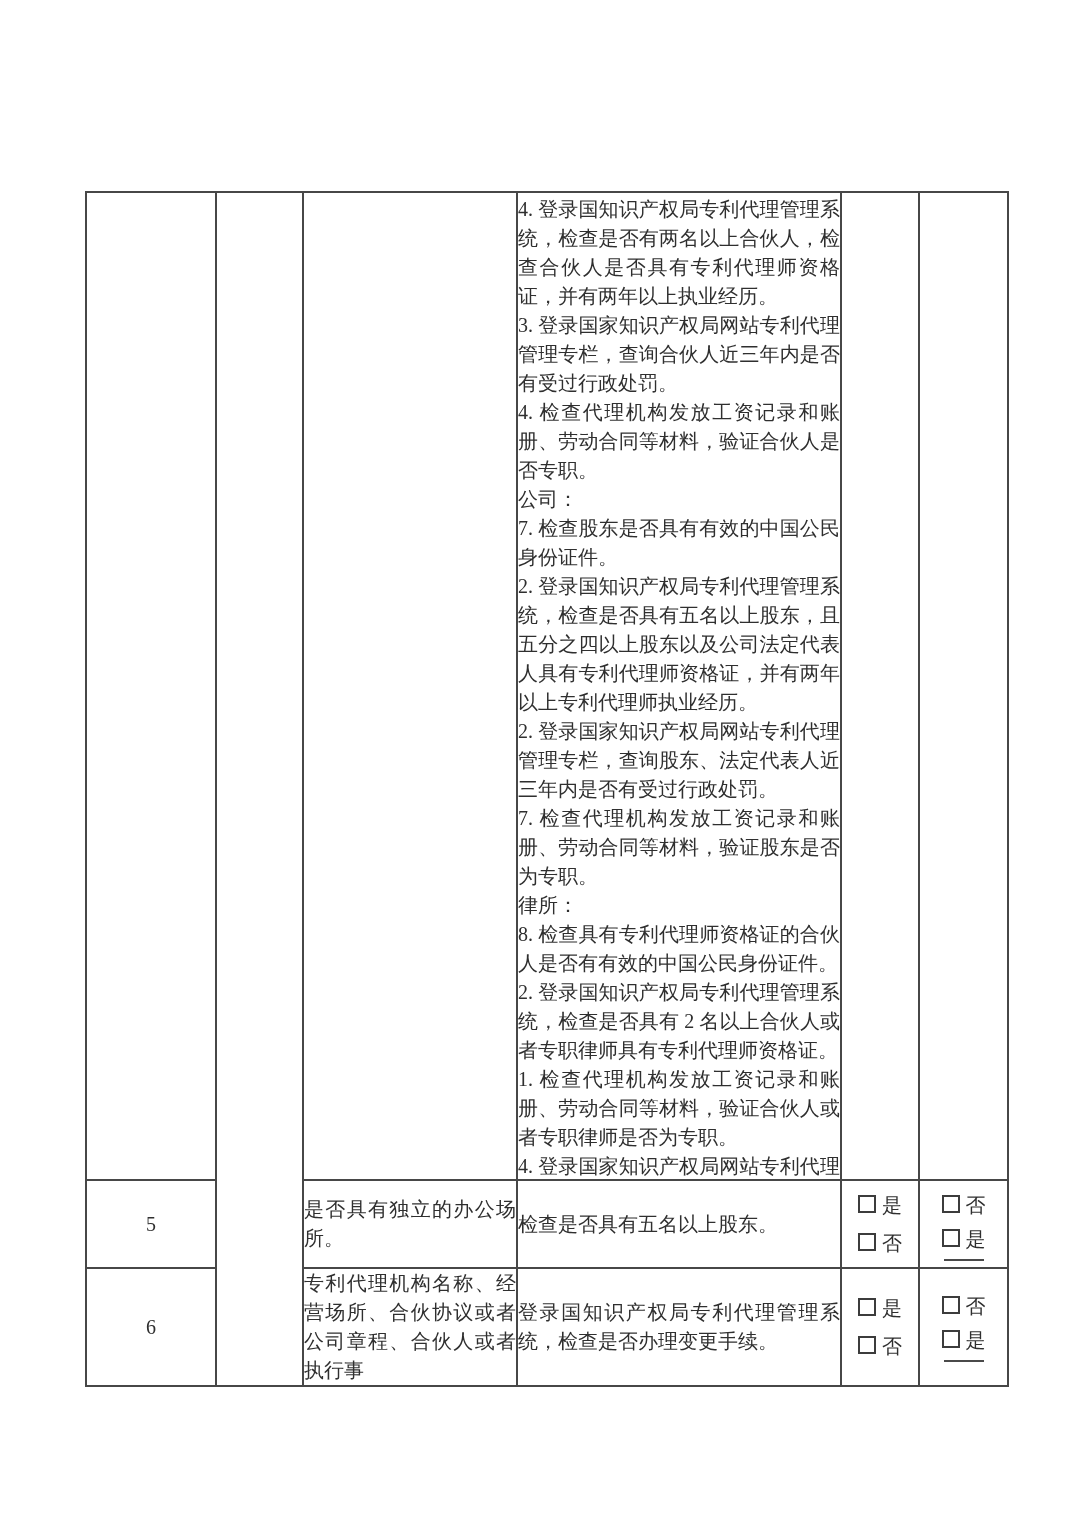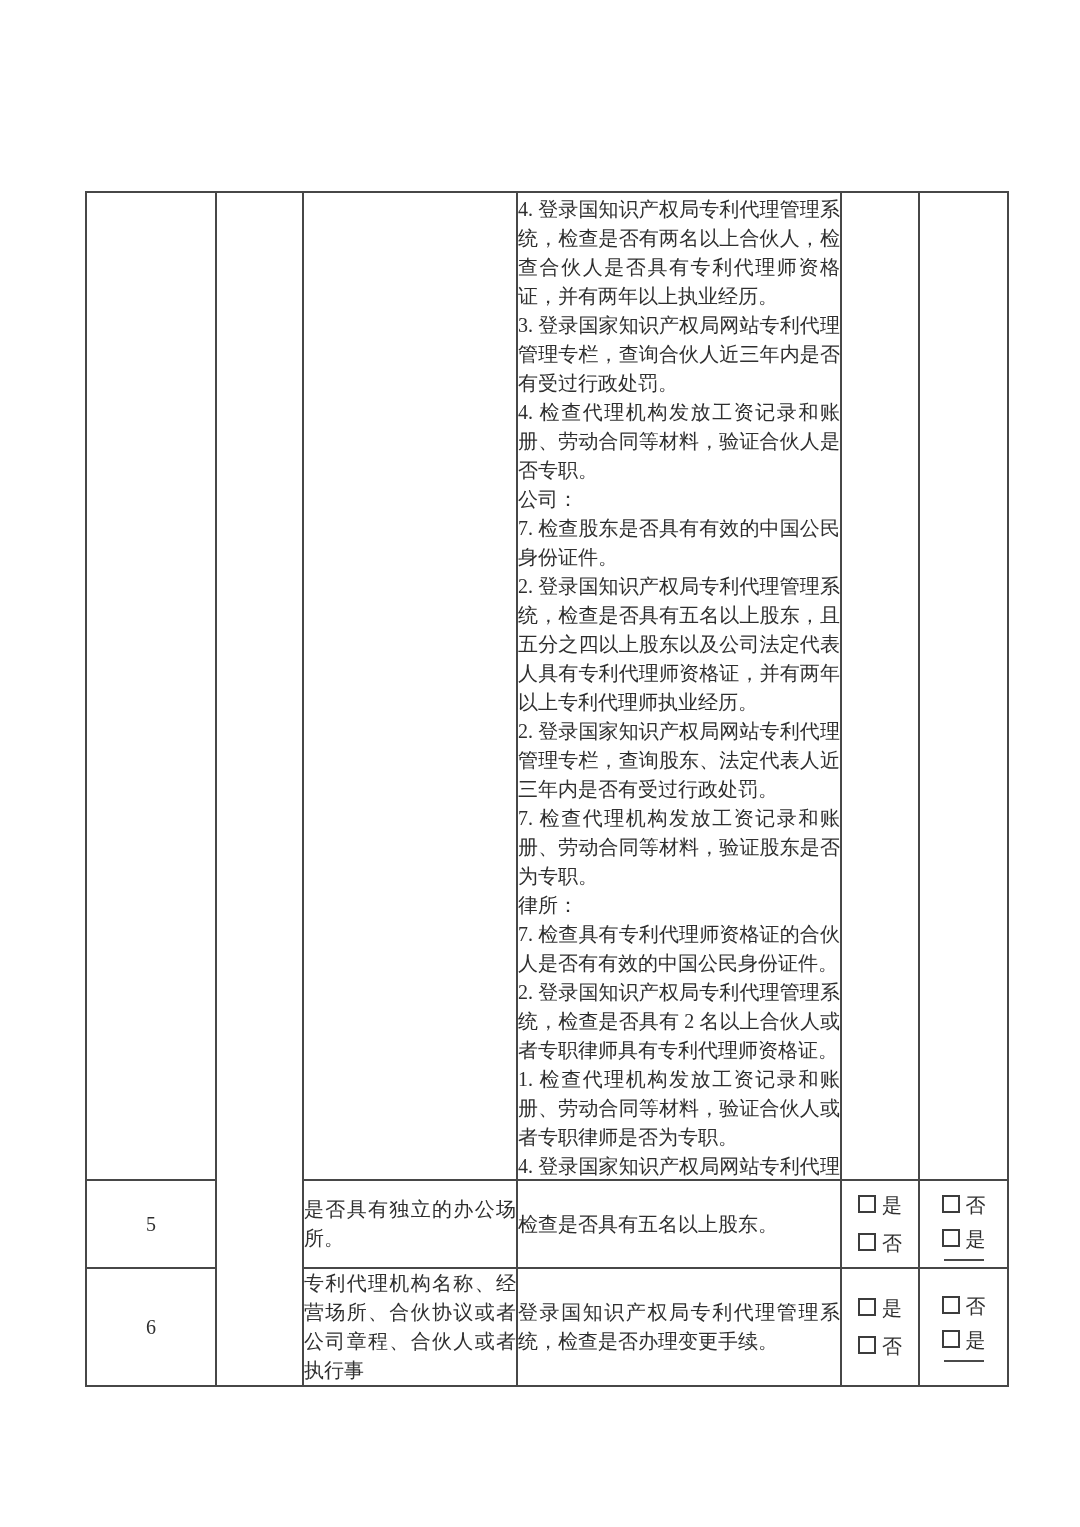--- a/index.html
+++ b/index.html
@@ -80,21 +80,21 @@
         <div class="method-scroll">
           <p class="para">4. 登录国知识产权局专利代理管理系统，检查是否有两名以上合伙人，检查合伙人是否具有专利代理师资格证，并有两年以上执业经历。</p>
           <p class="para">3. 登录国家知识产权局网站专利代理管理专栏，查询合伙人近三年内是否有受过行政处罚。</p>
           <p class="para">4. 检查代理机构发放工资记录和账册、劳动合同等材料，验证合伙人是否专职。</p>
           <p class="para">公司：</p>
           <p class="para">7. 检查股东是否具有有效的中国公民身份证件。</p>
           <p class="para">2. 登录国知识产权局专利代理管理系统，检查是否具有五名以上股东，且五分之四以上股东以及公司法定代表人具有专利代理师资格证，并有两年以上专利代理师执业经历。</p>
           <p class="para">2. 登录国家知识产权局网站专利代理管理专栏，查询股东、法定代表人近三年内是否有受过行政处罚。</p>
           <p class="para">7. 检查代理机构发放工资记录和账册、劳动合同等材料，验证股东是否为专职。</p>
           <p class="para">律所：</p>
-          <p class="para">7. 检查具有专利代理师资格证的合伙人是否有有效的中国公民身份证件。</p>
+          <p class="para">8. 检查具有专利代理师资格证的合伙人是否有有效的中国公民身份证件。</p>
           <p class="para">2. 登录国知识产权局专利代理管理系统，检查是否具有 2 名以上合伙人或者专职律师具有专利代理师资格证。</p>
           <p class="para">1. 检查代理机构发放工资记录和账册、劳动合同等材料，验证合伙人或者专职律师是否为专职。</p>
           <p class="para">4. 登录国家知识产权局网站专利代理管理专栏，查询具有专利代理师资格证的合伙人近三年内是否有受过行政处罚。</p>
         </div>
       </td>
       <td class="c-self"></td>
       <td class="c-verify"></td>
     </tr>
 
     <tr style="height:88px">

